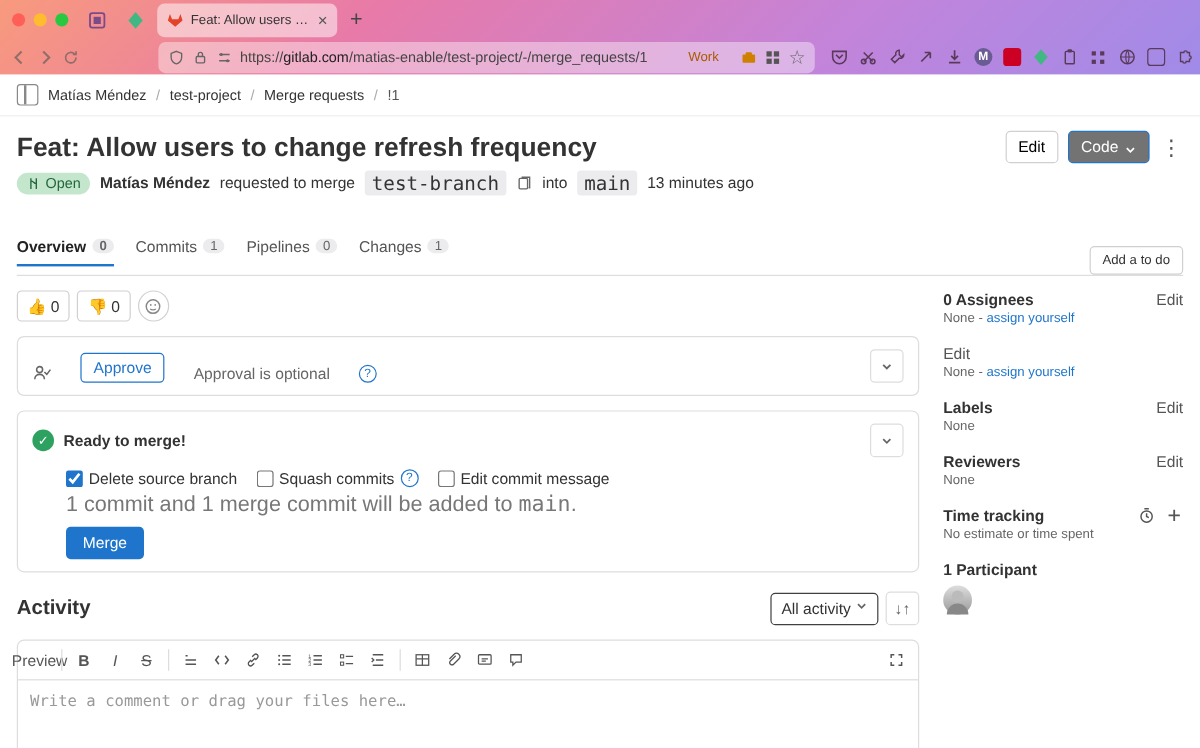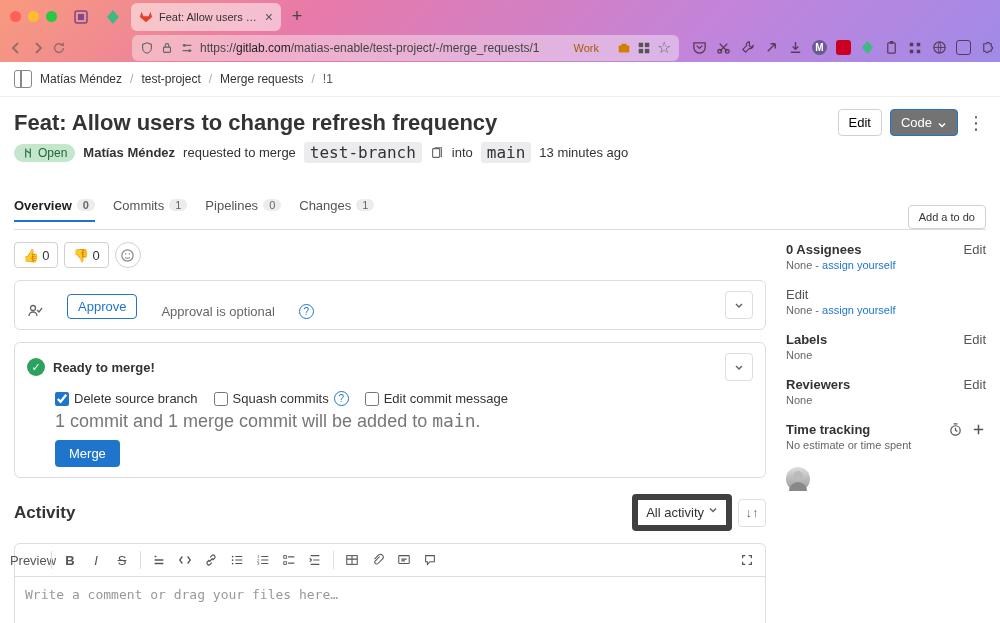--- a/index.html
+++ b/index.html
@@ -86,21 +86,21 @@
   .merge-opts { padding: 0 12px 10px 40px; }
   .merge-checks { display:flex; gap: 16px; align-items:center; flex-wrap:wrap; }
   .chk { display:flex; align-items:center; gap:5px; font-size:13px; }
   .chk input { width:14px; height:14px; accent-color:#1f75cb; }
   .merge-note { font-size:18px; color:#777; margin-top:4px; }
   .merge-note code, .optional code { font-family:monospace; }
   .merge-btn { background:#1f75cb; color:#fff; border:none; padding: 6px 14px; border-radius:4px; font-size:13px; margin-top:8px; cursor:pointer; }
   
   .activity-head { display:flex; align-items:center; margin-top:16px; }
   .activity-title { font-size:17px; font-weight:700; flex:1; }
-  .activity-filter { border:6px solid #404040; border-radius:4px; padding:5px 8px; font-size:13px; display:flex; align-items:flex-start; gap:4px; cursor:pointer; }
+  .activity-filter { border:1px solid #404040; border-radius:4px; padding:5px 8px; font-size:13px; display:flex; align-items:flex-start; gap:4px; cursor:pointer; }
   .sort-btn { border:1px solid #ddd; border-radius:4px; width:28px; height:28px; display:flex; align-items:center; justify-content:center; margin-left:6px; cursor:pointer; font-size:13px; color:#666; }
   
   .editor { border:1px solid #ddd; border-radius:6px; margin-top:12px; }
   .toolbar { display:flex; align-items:center; gap:2px; padding: 4px 6px; border-bottom:1px solid #ddd; }
   .tbtn { width:24px; height:24px; display:flex; align-items:center; justify-content:center; color:#555; font-size:13px; cursor:pointer; border-radius:3px; }
   .tsep { width:1px; height:18px; background:#ddd; margin: 0 4px; }
   .preview-btn { font-size:13px; color:#555; padding: 2px 6px; }
   .fullscreen { margin-left:auto; }
   .textarea { min-height:95px; padding:10px; font-family: monospace; font-size:13px; color:#999; }
   
@@ -545,17 +545,20 @@
                 <path d="M8 6v3l2 1M6 2h4" fill="none" stroke="#555" stroke-width="1.3"></path>
               </svg>
             <svg width="15" height="15" viewBox="0 0 16 16">
                 <path d="M8 3v10M3 8h10" stroke="#555" stroke-width="1.6"></path>
               </svg>
           </div>
         </div>
         <div class="side-val">No estimate or time spent</div>
       </div>
       <div class="side-block">
+        <div class="side-head">
+            <span class="side-title">1 Participant</span>
+          </div>
         <div class="avatar"></div>
       </div>
     </div>
   </div>
 </div>
 
 </body></html>

